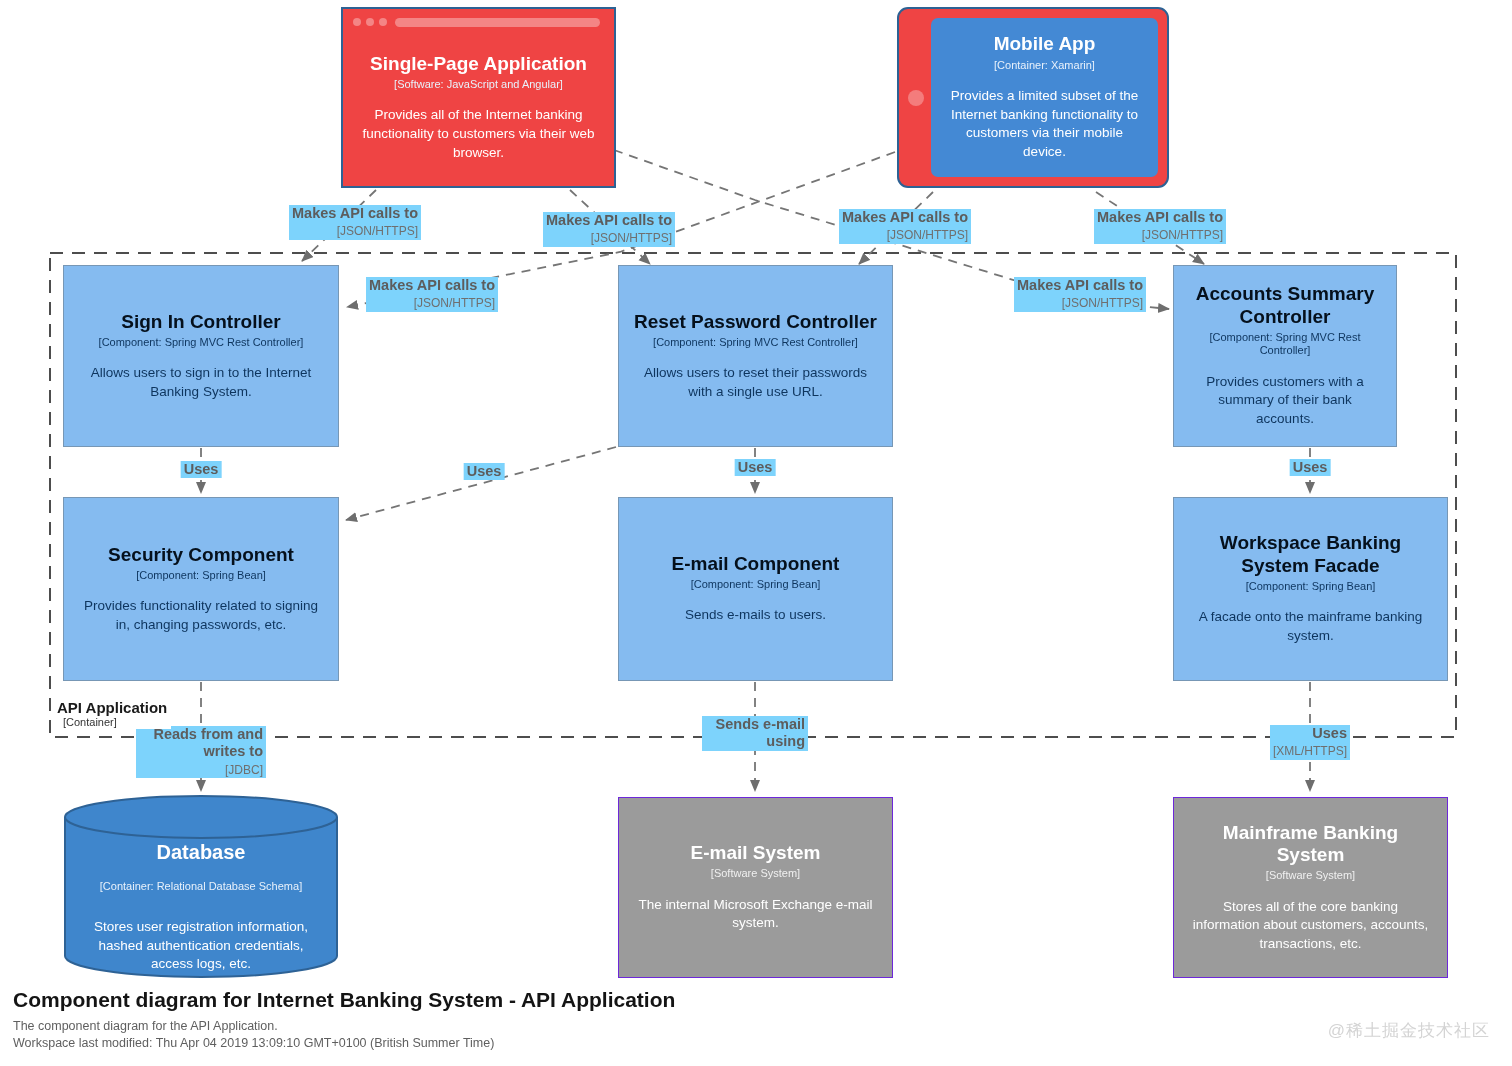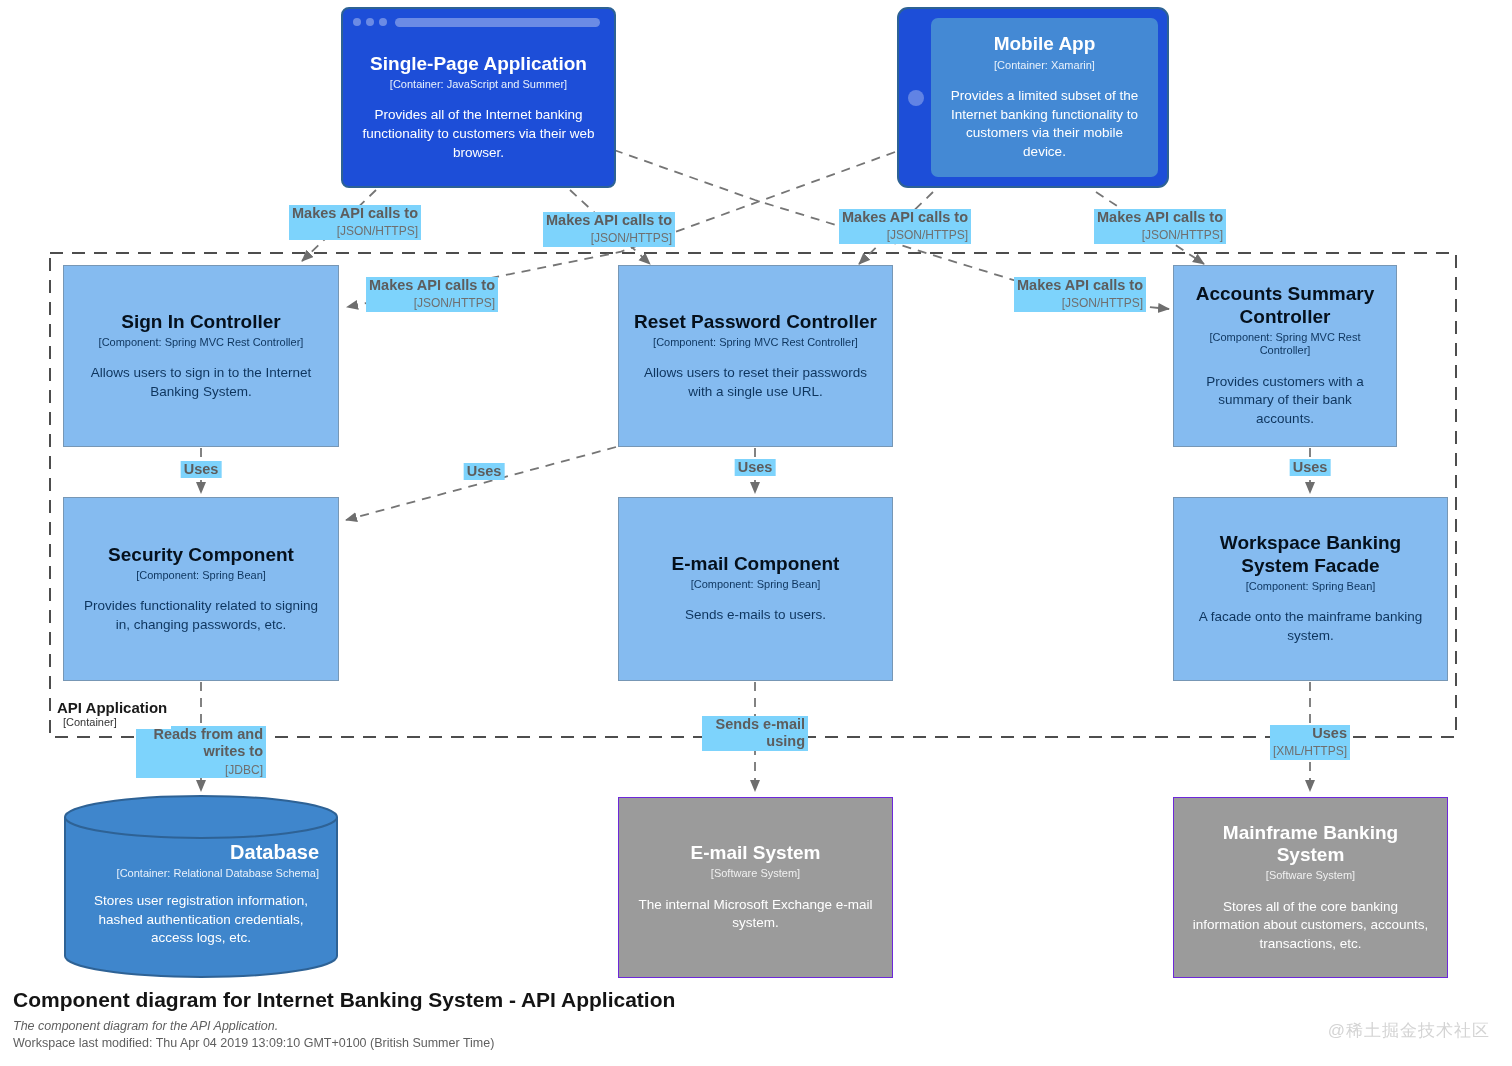--- a/index.html
+++ b/index.html
@@ -8,57 +8,57 @@
   svg.overlay{position:absolute;left:0;top:0;z-index:1;}
   .node{position:absolute;z-index:2;display:flex;flex-direction:column;align-items:center;
         justify-content:center;text-align:center;box-sizing:border-box;padding:10px 14px;}
   .node .title{font-size:19px;font-weight:bold;line-height:1.18;}
   .node .meta{font-size:11px;margin-top:3px;line-height:1.2;}
   .node .desc{font-size:13.5px;margin-top:15px;line-height:1.38;}
   
   .component{background:#85bbf0;border:1px solid #7797b5;color:#0e355e;}
   .component .title{color:#05101c;}
   
-  .container-blue{background:#1d4ed8;border:2px solid #2d6294;color:#ffffff;}
+  .container-blue{background:#ef4444;border:2px solid #2d6294;color:#ffffff;}
   .container-blue .meta{color:#e8f1fb;}
   
   .external{background:#9b9b9b;border:1px solid #6d28d9;color:#ffffff;}
   .external .meta{color:#f0f0f0;}
   
-  .browser{border-radius:8px;padding-top:30px;}
+  .browser{border-radius:0;padding-top:30px;}
   .b-dot{position:absolute;width:8px;height:8px;border-radius:50%;background:rgba(255,255,255,.35);top:9px;}
   .b-bar{position:absolute;left:52px;right:14px;top:9px;height:9px;border-radius:5px;background:rgba(255,255,255,.35);}
   
   .tablet{border-radius:11px;padding:0;}
   .t-screen{position:absolute;left:32px;top:9px;right:9px;bottom:9px;background:#4489d4;border-radius:7px;
             display:flex;flex-direction:column;align-items:center;justify-content:center;text-align:center;
             padding:8px 16px;box-sizing:border-box;}
   .t-home{position:absolute;left:9px;top:50%;margin-top:-8px;width:16px;height:16px;border-radius:50%;
           background:rgba(255,255,255,.3);}
   
   .db-node{position:absolute;z-index:2;}
   .db-text{position:absolute;left:0;top:0;width:100%;height:100%;box-sizing:border-box;
-           padding:46px 20px 16px 20px;display:flex;flex-direction:column;align-items:flex-end;
-           text-align:center;color:#fff;}
+           padding:46px 20px 16px 20px;display:flex;flex-direction:column;align-items:center;
+           text-align:center;color:#fff;gap:13px;}
   .db-text .title{font-size:20px;font-weight:bold;}
   .db-text .meta{font-size:11px;margin-top:3px;color:#e8f1fb;}
   .db-text .desc{font-size:13.5px;margin-top:13px;line-height:1.38;}
   
   .rel{position:absolute;z-index:3;transform:translateX(-50%);text-align:right;background:#7dd3fc;
        padding:0 3px;}
   .rel .rel-text{font-size:14.5px;font-weight:bold;color:#5d5d5d;line-height:1.2;}
   .rel .rel-tech{font-size:12px;color:#6f6f6f;line-height:1.3;margin-top:2px;}
   .nowrap{white-space:nowrap;}
   
   .boundary-label{position:absolute;left:57px;top:699px;z-index:3;background:#fff;padding-right:4px;}
   .boundary-label .bl-name{font-size:15px;font-weight:bold;color:#1a1a1a;line-height:1.15;}
   .boundary-label .bl-meta{font-size:11px;color:#333;line-height:1.2;padding-left:6px;}
   
   .footer-title{position:absolute;left:13px;top:988px;font-size:21px;font-weight:bold;color:#141414;z-index:3;}
-  .footer-sub{position:absolute;left:13px;top:1019px;font-size:12.5px;color:#5f5f5f;z-index:3;font-style:italic;}
+  .footer-sub{position:absolute;left:13px;top:1019px;font-size:12.5px;color:#5f5f5f;z-index:3;}
   .footer-ws{position:absolute;left:13px;top:1036px;font-size:12.5px;color:#5f5f5f;z-index:3;}
   .watermark{position:absolute;right:22px;top:1019px;font-size:17px;color:#d4d4d4;z-index:3;letter-spacing:1px;}
 </style>
 </head>
 <body>
 
 <div id="canvas">
 
   <svg class="overlay" width="1512" height="1066" viewBox="0 0 1512 1066">
     <defs>
@@ -84,21 +84,21 @@
       <path d="M1310,682 L1310,791" marker-end="url(#arrow)"></path>
     </g>
   </svg>
 
   <div class="node container-blue browser" style="left:341px;top:7px;width:275px;height:181px;">
     <span class="b-dot" style="left:10px;"></span>
     <span class="b-dot" style="left:23px;"></span>
     <span class="b-dot" style="left:36px;"></span>
     <span class="b-bar"></span>
     <div class="title">Single-Page Application</div>
-    <div class="meta">[Container: JavaScript and Summer]</div>
+    <div class="meta">[Software: JavaScript and Angular]</div>
     <div class="desc">Provides all of the Internet banking functionality to customers via their web browser.</div>
   </div>
 
   <div class="node container-blue tablet" style="left:897px;top:7px;width:272px;height:181px;">
     <span class="t-home"></span>
     <div class="t-screen">
       <div class="title">Mobile App</div>
       <div class="meta">[Container: Xamarin]</div>
       <div class="desc">Provides a limited subset of the Internet banking functionality to customers via their mobile device.</div>
     </div>

